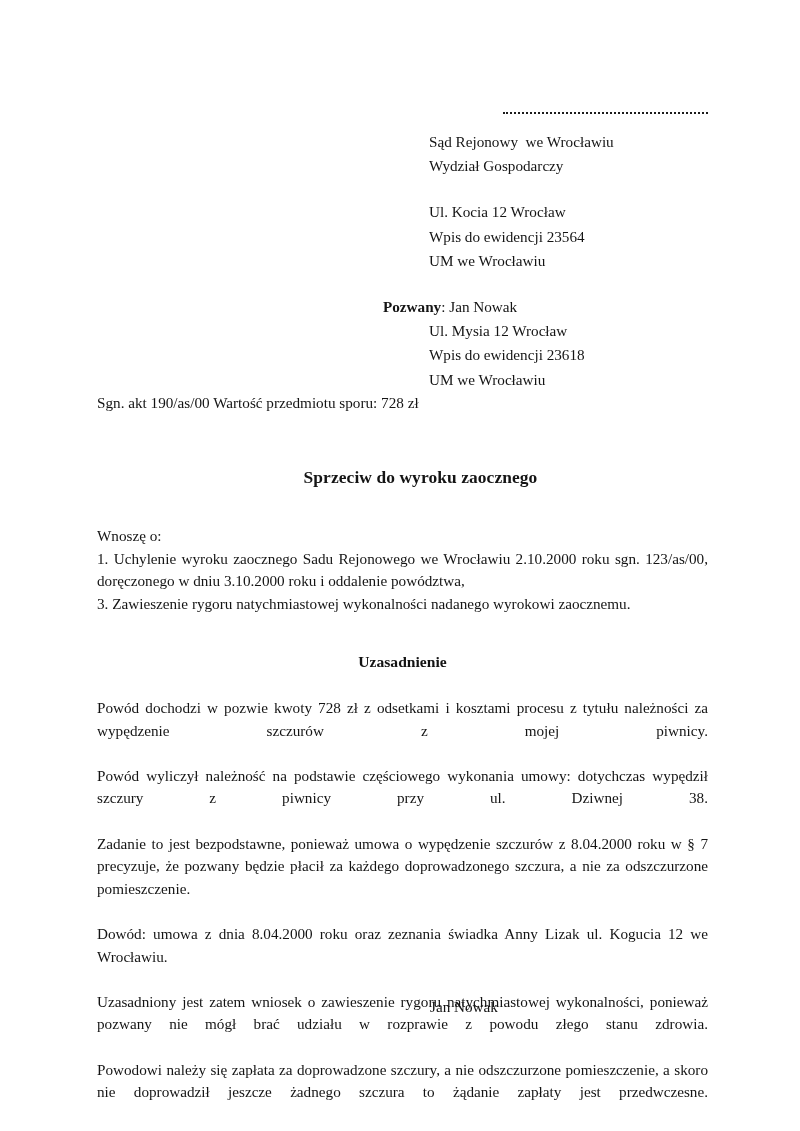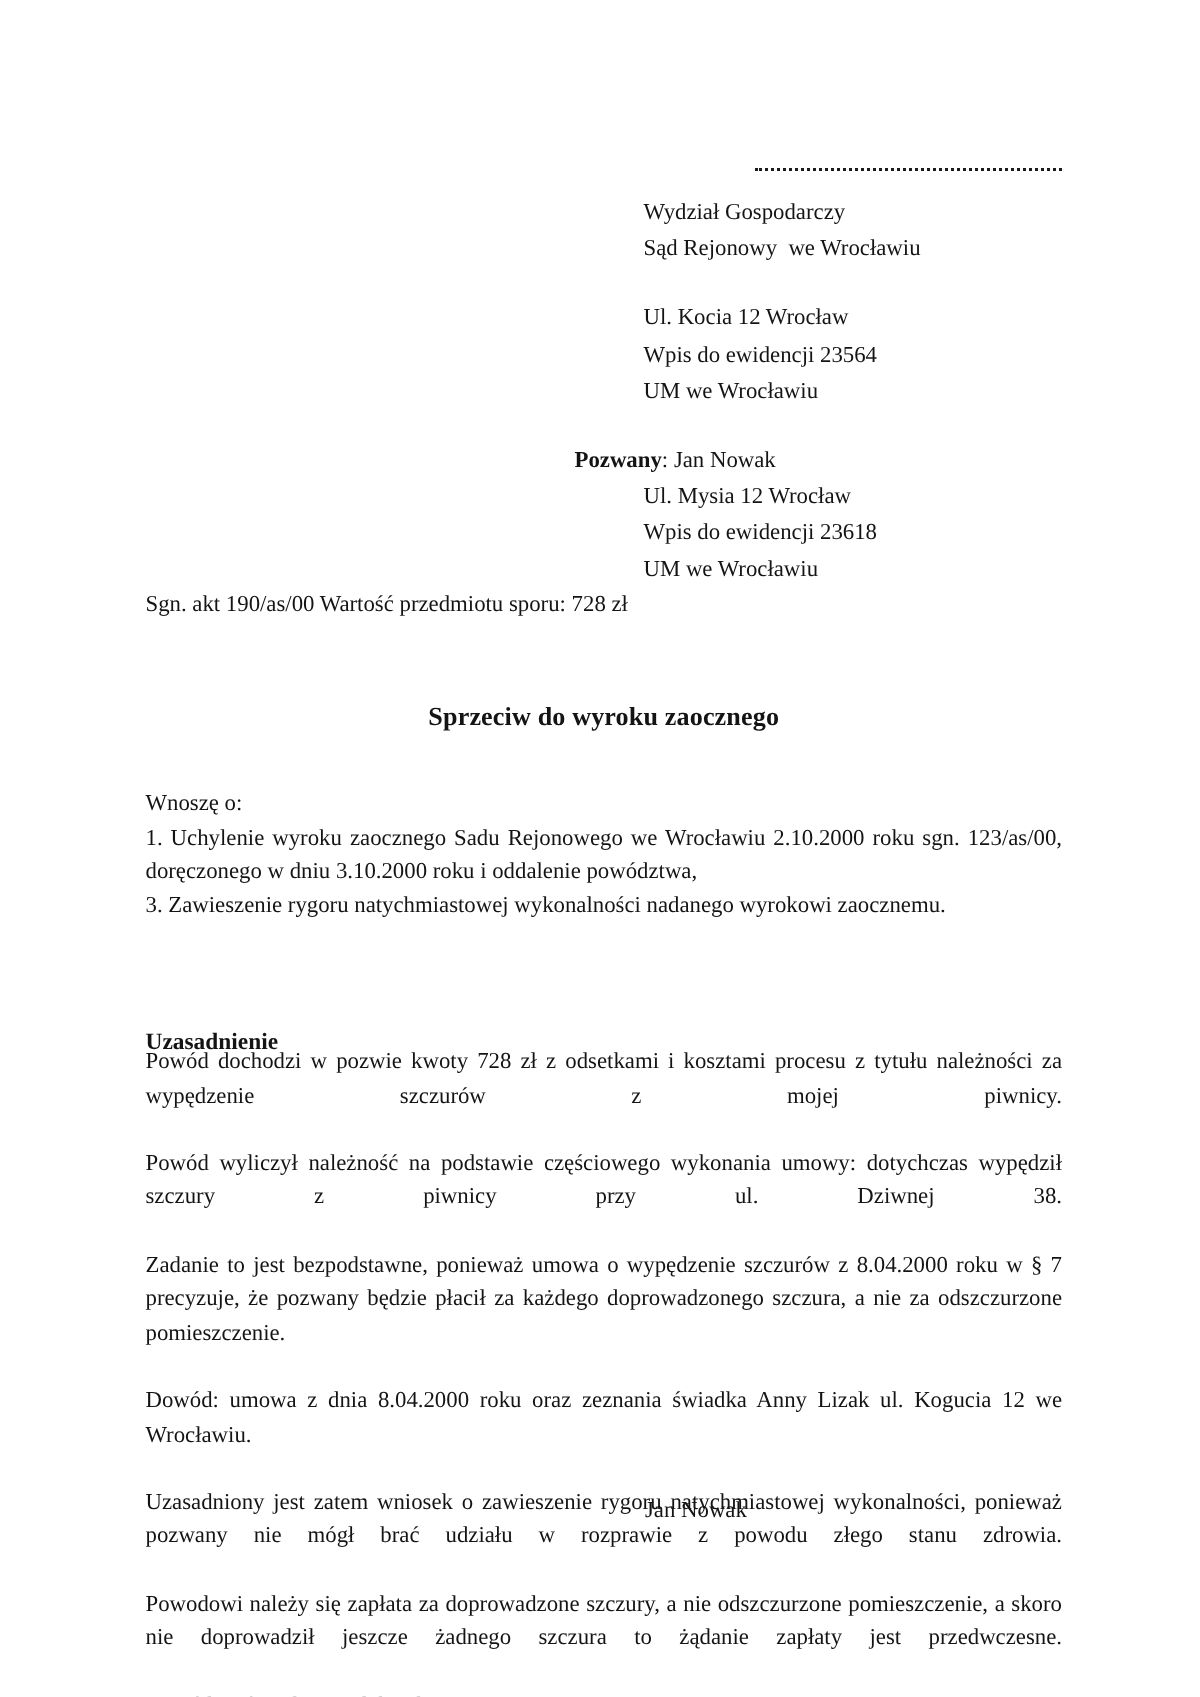--- a/index.html
+++ b/index.html
@@ -62,21 +62,21 @@
     left: 97px;
     top: 392px;
     font-size: 15.2px;
     line-height: 22px;
     white-space: pre;
   }
 
   
   .doc-title {
     position: absolute;
-    left: 97px;
+    left: 115px;
     top: 467px;
     width: 611px;
     text-align: center;
     font-size: 17.4px;
     font-weight: bold;
     letter-spacing: 0.1px;
   }
 
   
   .petition {
@@ -92,22 +92,23 @@
   }
   .petition .item {
     text-align: justify;
     text-justify: inter-word;
   }
 
   
   .reasons-heading {
     position: absolute;
     left: 97px;
-    top: 686px;
+    top: 653px;
     width: 611px;
+    text-align: center;
     font-size: 15.6px;
     font-weight: bold;
   }
 
   
   .reasons-body {
     position: absolute;
     left: 97px;
     top: 697px;
     width: 611px;
@@ -142,22 +143,22 @@
 </head>
 <body>
 
 <div class="page">
 
   <div class="dotted-rule"></div>
 
   <div class="addr-block">
 
     <div class="addr-court">
+      <div class="addr-line">Sąd Rejonowy  we Wrocławiu</div>
       <div class="addr-line">Wydział Gospodarczy</div>
-      <div class="addr-line">Sąd Rejonowy  we Wrocławiu</div>
     </div>
 
     <div class="party">
       <div class="addr-line party-line">Ul. Kocia 12 Wrocław</div>
       <div class="addr-line party-line">Wpis do ewidencji 23564</div>
       <div class="addr-line party-line">UM we Wrocławiu</div>
     </div>
 
     <div class="party">
       <div class="addr-line"><span class="party-label">Pozwany</span><span>: </span><span>Jan Nowak</span></div>

